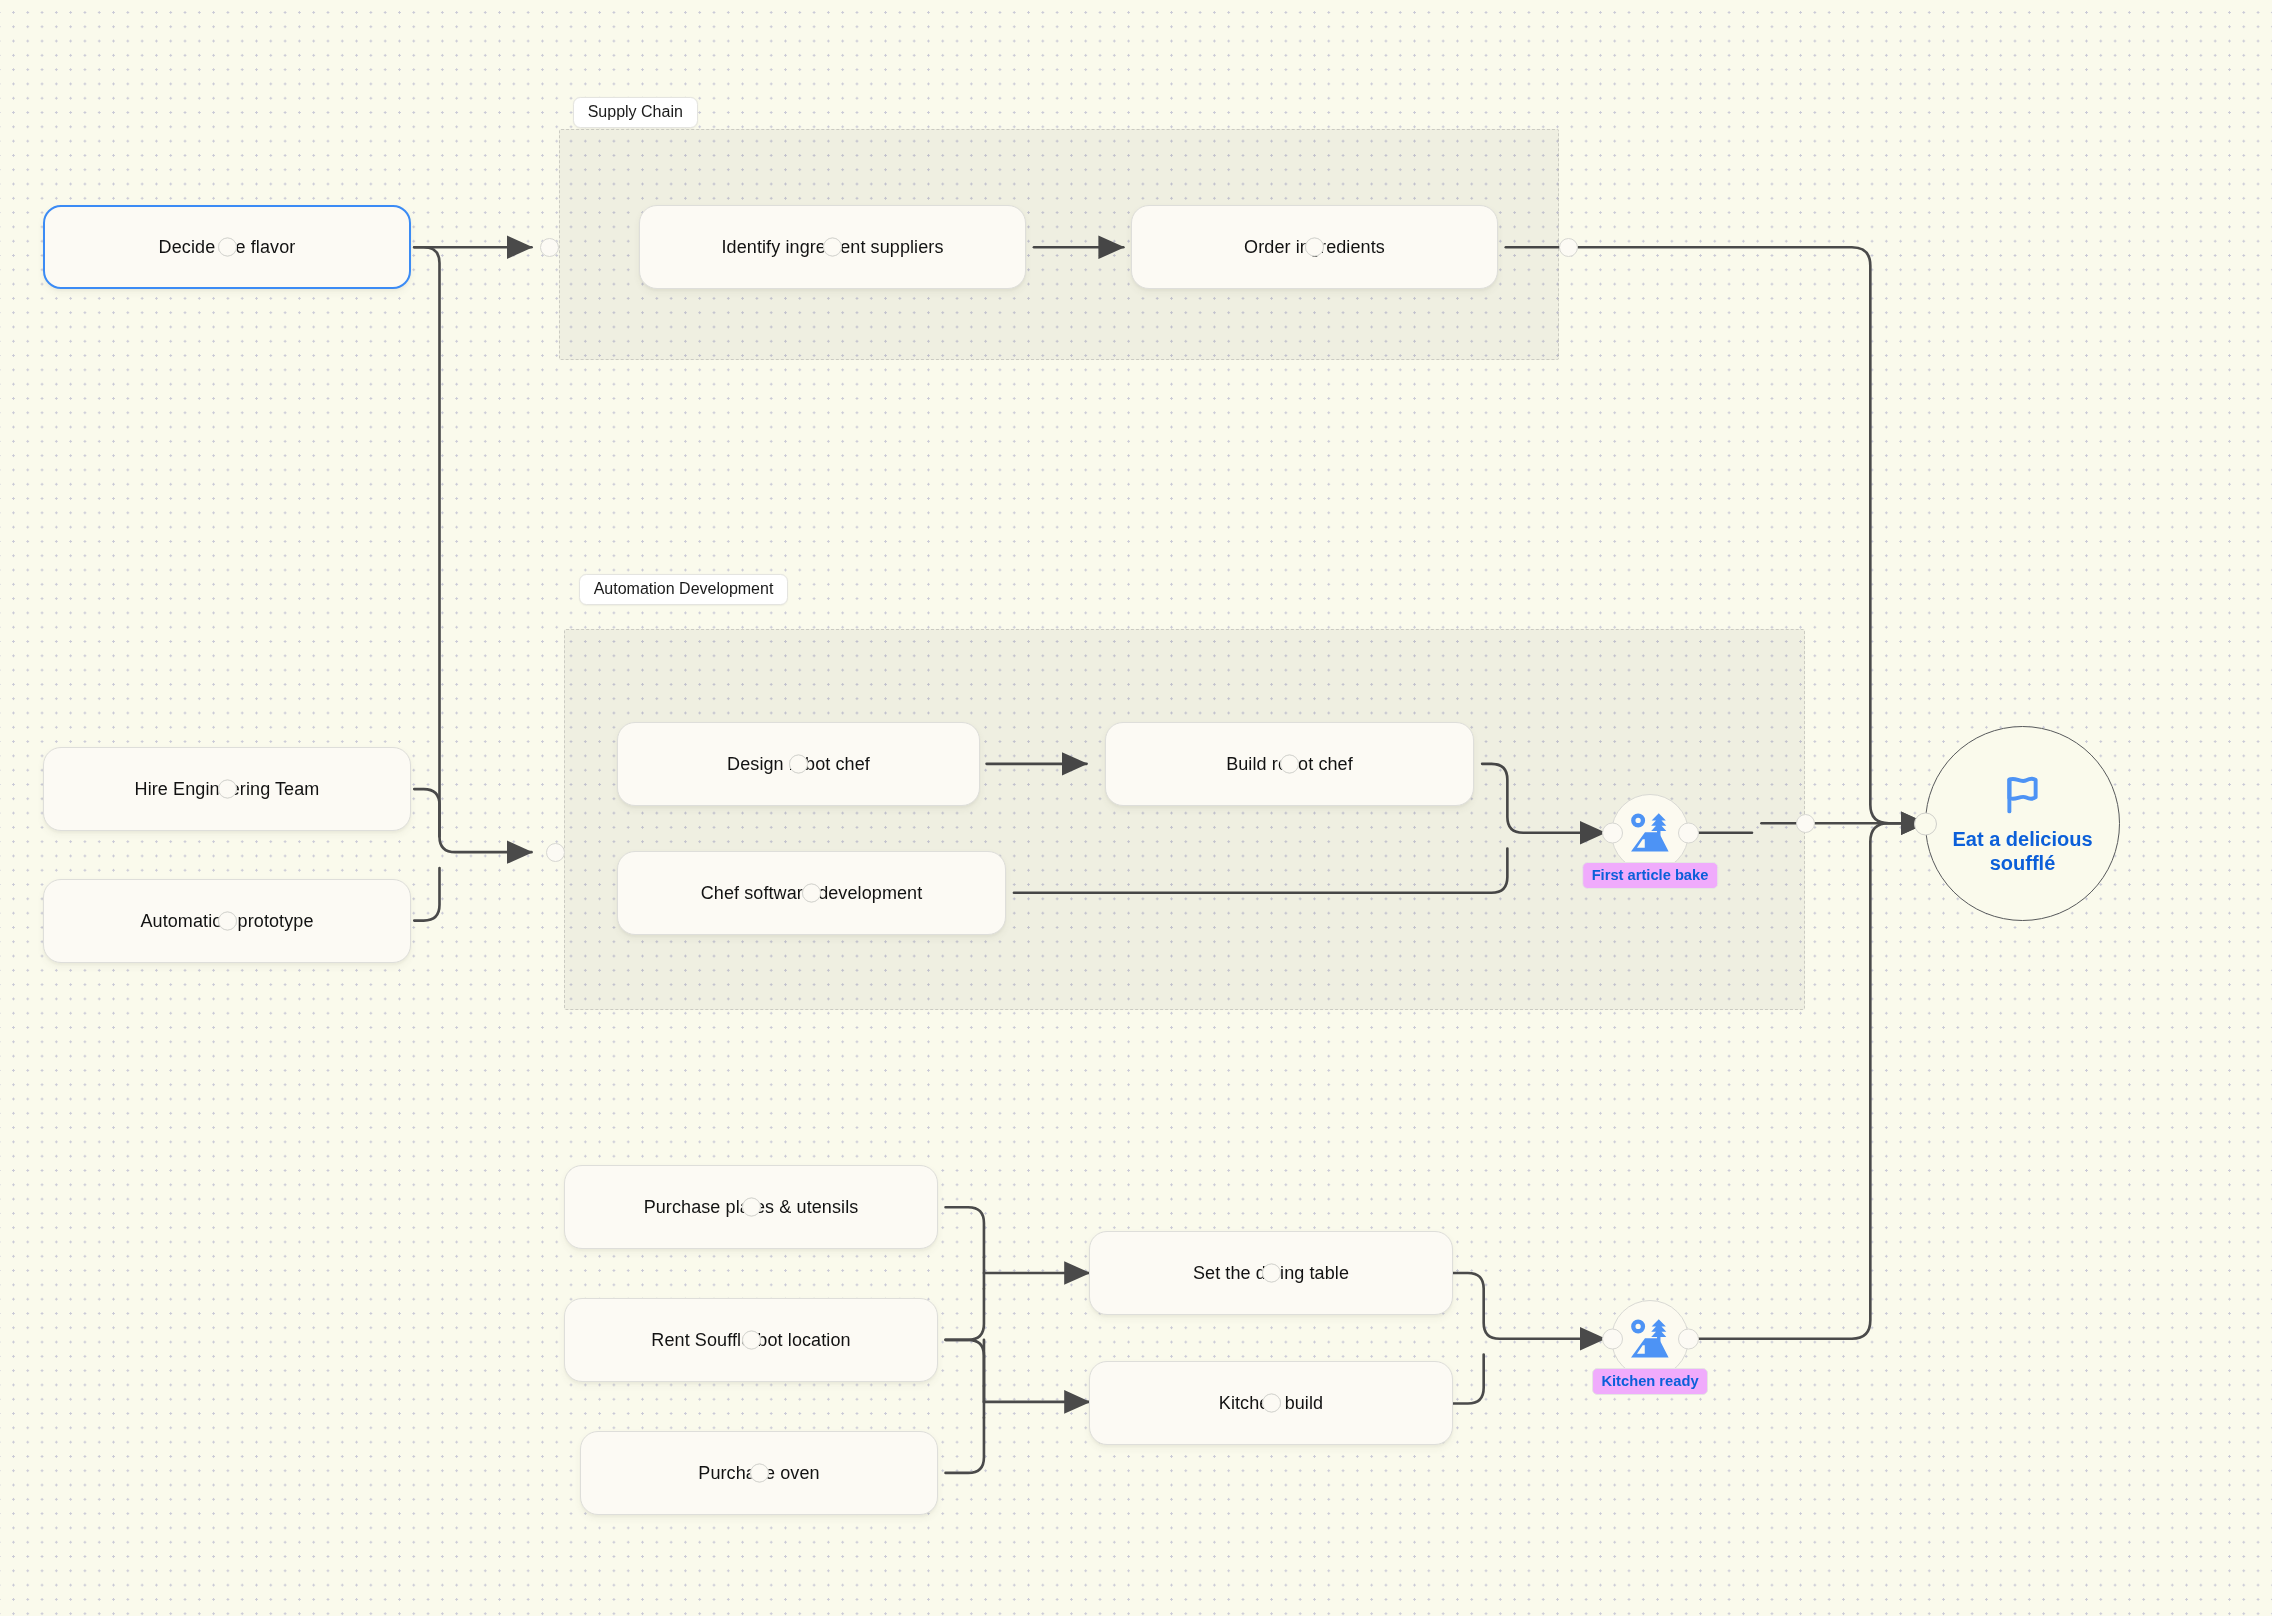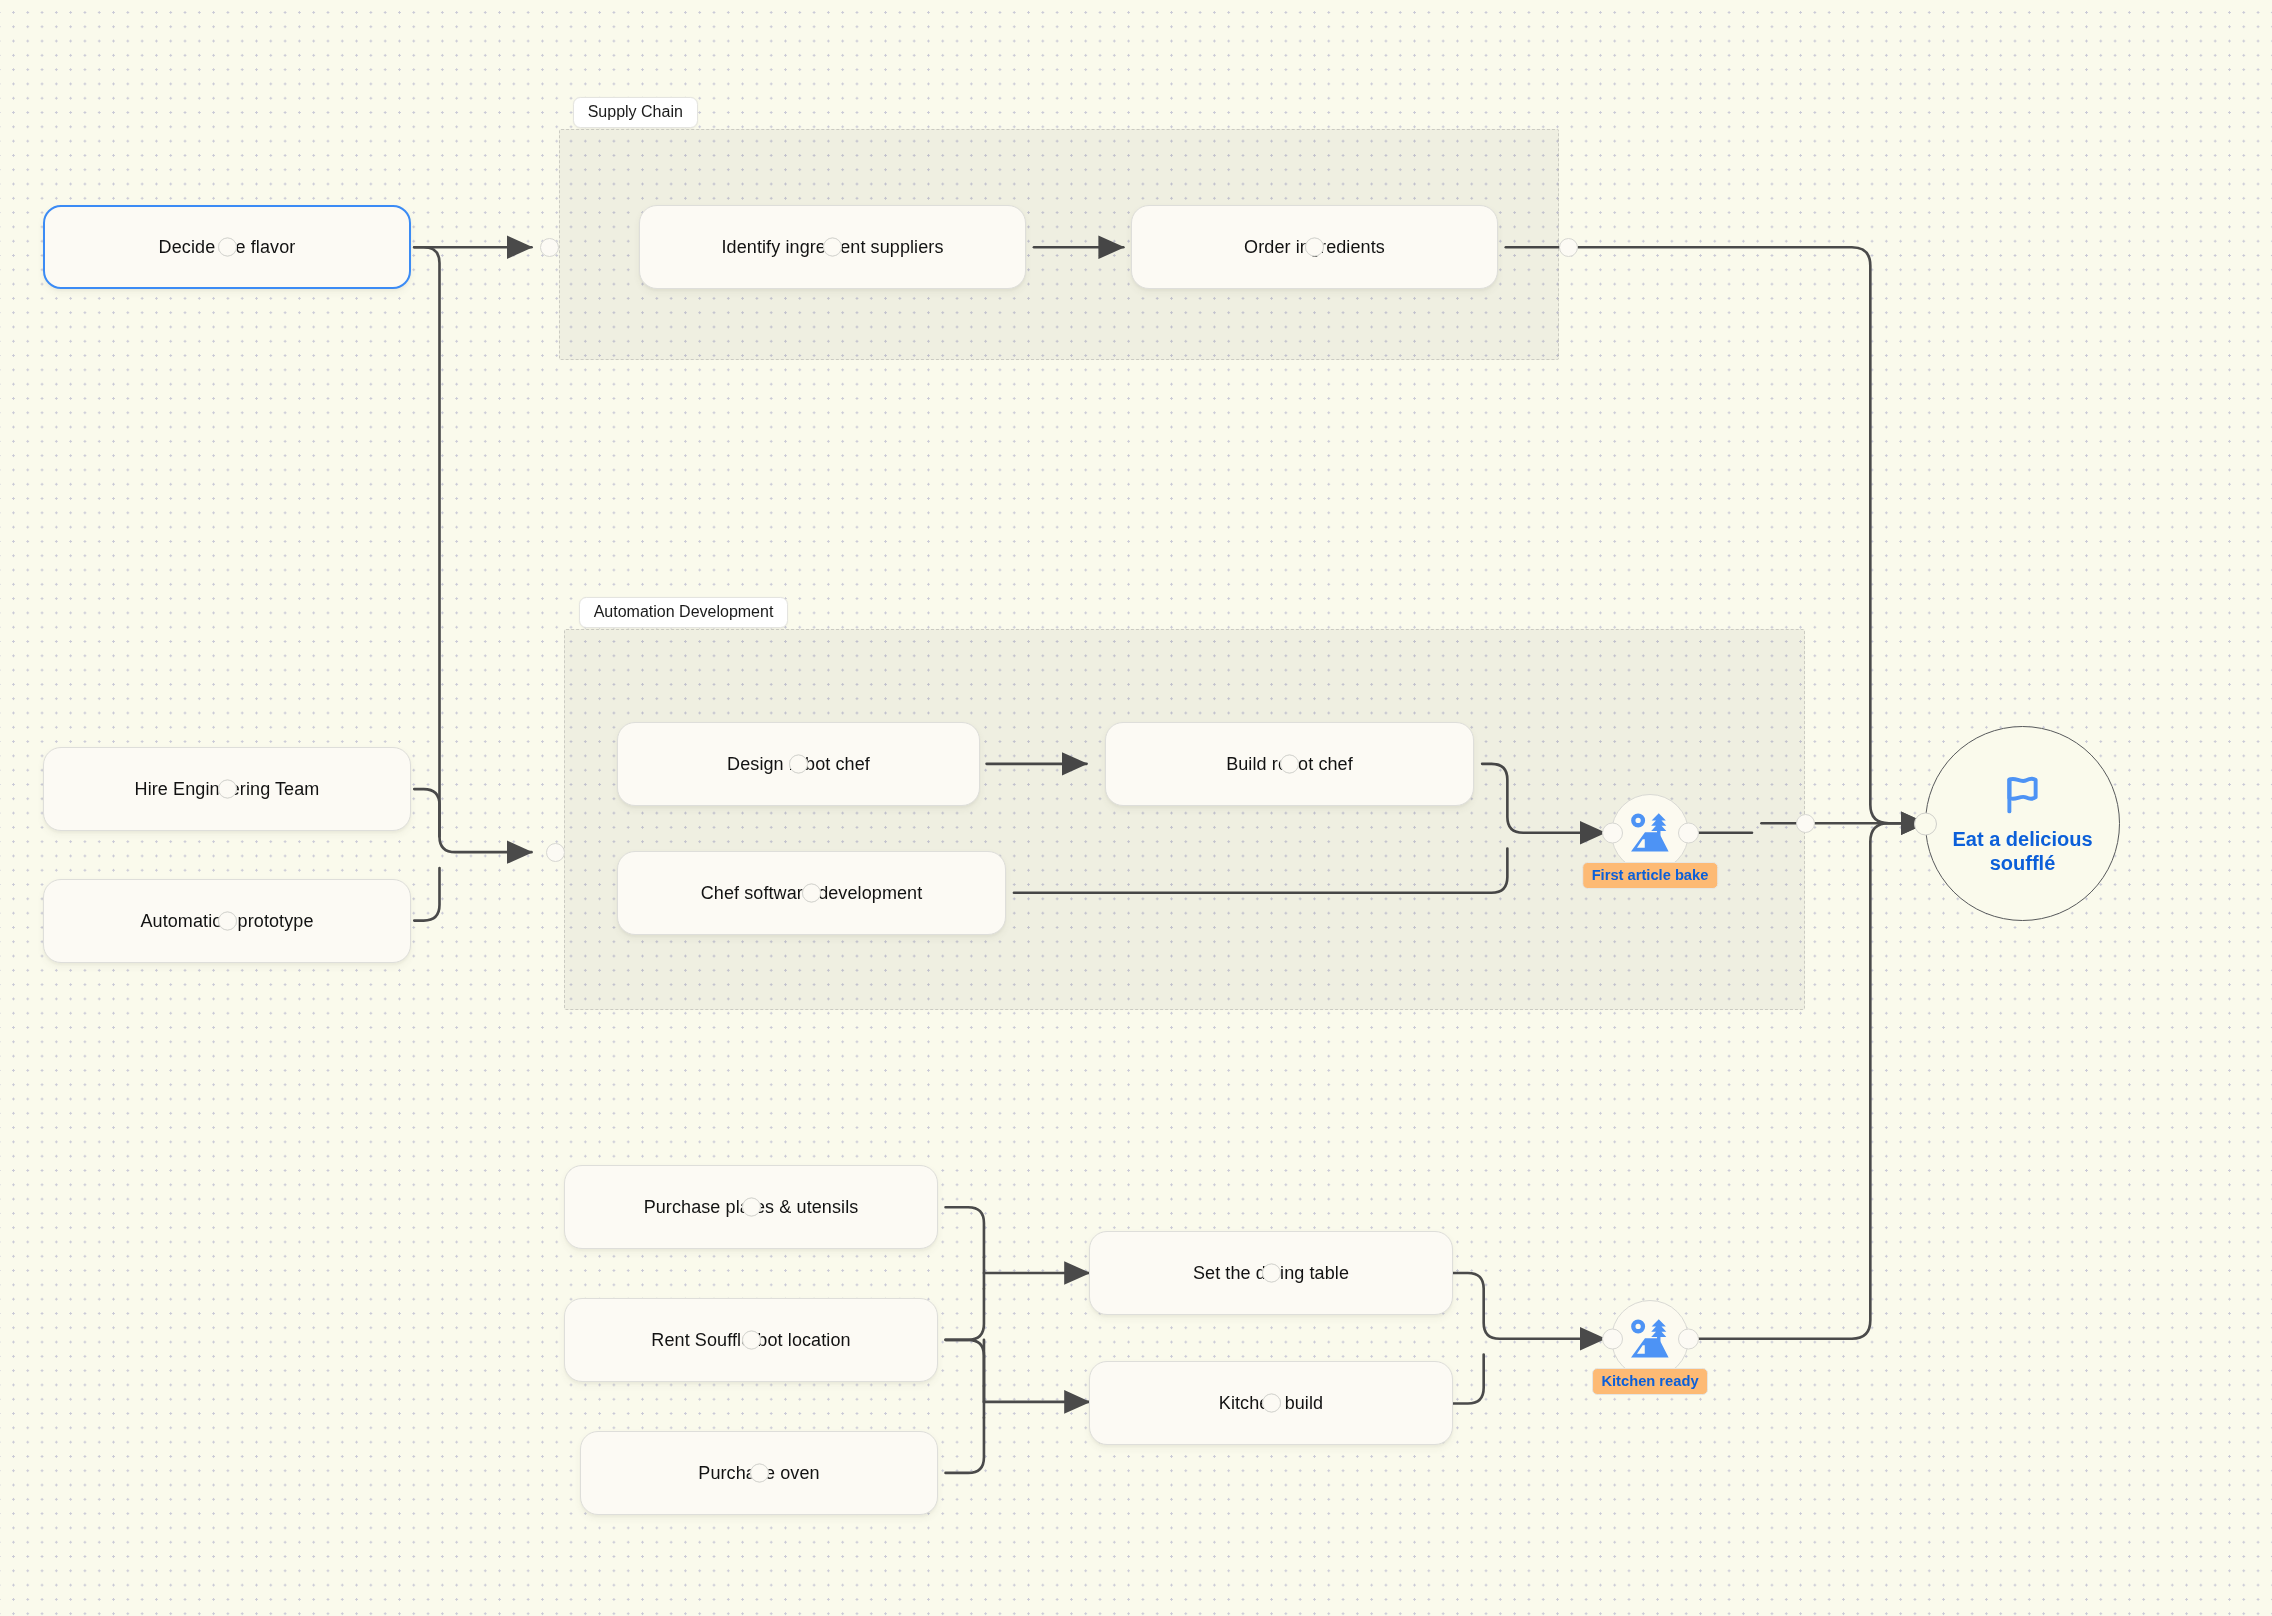--- a/index.html
+++ b/index.html
@@ -101,21 +101,21 @@
     justify-content: center;
   }
   .milestone .handle { width: 21px; height: 21px; }
   .milestone .handle.left  { left: -10.5px; }
   .milestone .handle.right { right: -10.5px; }
   .milestone-caption {
     position: absolute;
     top: 67px;
     left: 50%;
     transform: translateX(-50%);
-    background: #fdba74;
+    background: #f0abfc;
     border: 1.1px solid #E6E6E2;
     border-radius: 5.3px;
     padding: 4.2px 8.4px;
     font-size: 14.7px;
     font-weight: bold;
     color: #0B5FD9;
     white-space: nowrap;
     line-height: 1.1;
   }
 
@@ -204,21 +204,21 @@
       <path d="M 2762 2668 L 2790 2668 Q 2820 2668 2820 2638 L 2820 2575"></path>
 
       <path d="M 3212 2545 L 3520 2545 Q 3555 2545 3555 2510 L 3555 1600 Q 3555 1565 3590 1565 L 3660 1565"></path>
     </g>
   </svg>
 
   <div class="group" style="left:559px; top:129px; width:1000px; height:231px;"></div>
   <div class="group-label" style="left:573px; top:97px;">Supply Chain</div>
 
   <div class="group" style="left:564px; top:629px; width:1241px; height:381px;"></div>
-  <div class="group-label" style="left:579px; top:597px;text-align:right;">Automation Development</div>
+  <div class="group-label" style="left:579px; top:574px;text-align:right;">Automation Development</div>
 
   <div style="position:absolute;left:540px;top:238px;width:19px;height:19px;border-radius:50%;background:#FCFAF4;border:1.6px solid #D7D7D2;box-sizing:border-box;"></div>
   <div style="position:absolute;left:1559px;top:238px;width:19px;height:19px;border-radius:50%;background:#FCFAF4;border:1.6px solid #D7D7D2;box-sizing:border-box;"></div>
   <div style="position:absolute;left:546px;top:843px;width:19px;height:19px;border-radius:50%;background:#FCFAF4;border:1.6px solid #D7D7D2;box-sizing:border-box;"></div>
   <div style="position:absolute;left:1796px;top:814px;width:19px;height:19px;border-radius:50%;background:#FCFAF4;border:1.6px solid #D7D7D2;box-sizing:border-box;"></div>
 
   <div class="node selected" style="left:43px; top:205px; width:368px; height:84px;">
     <span class="handle"></span>
     <span class="node-label">Decide the flavor</span>
     <span class="handle"></span>

